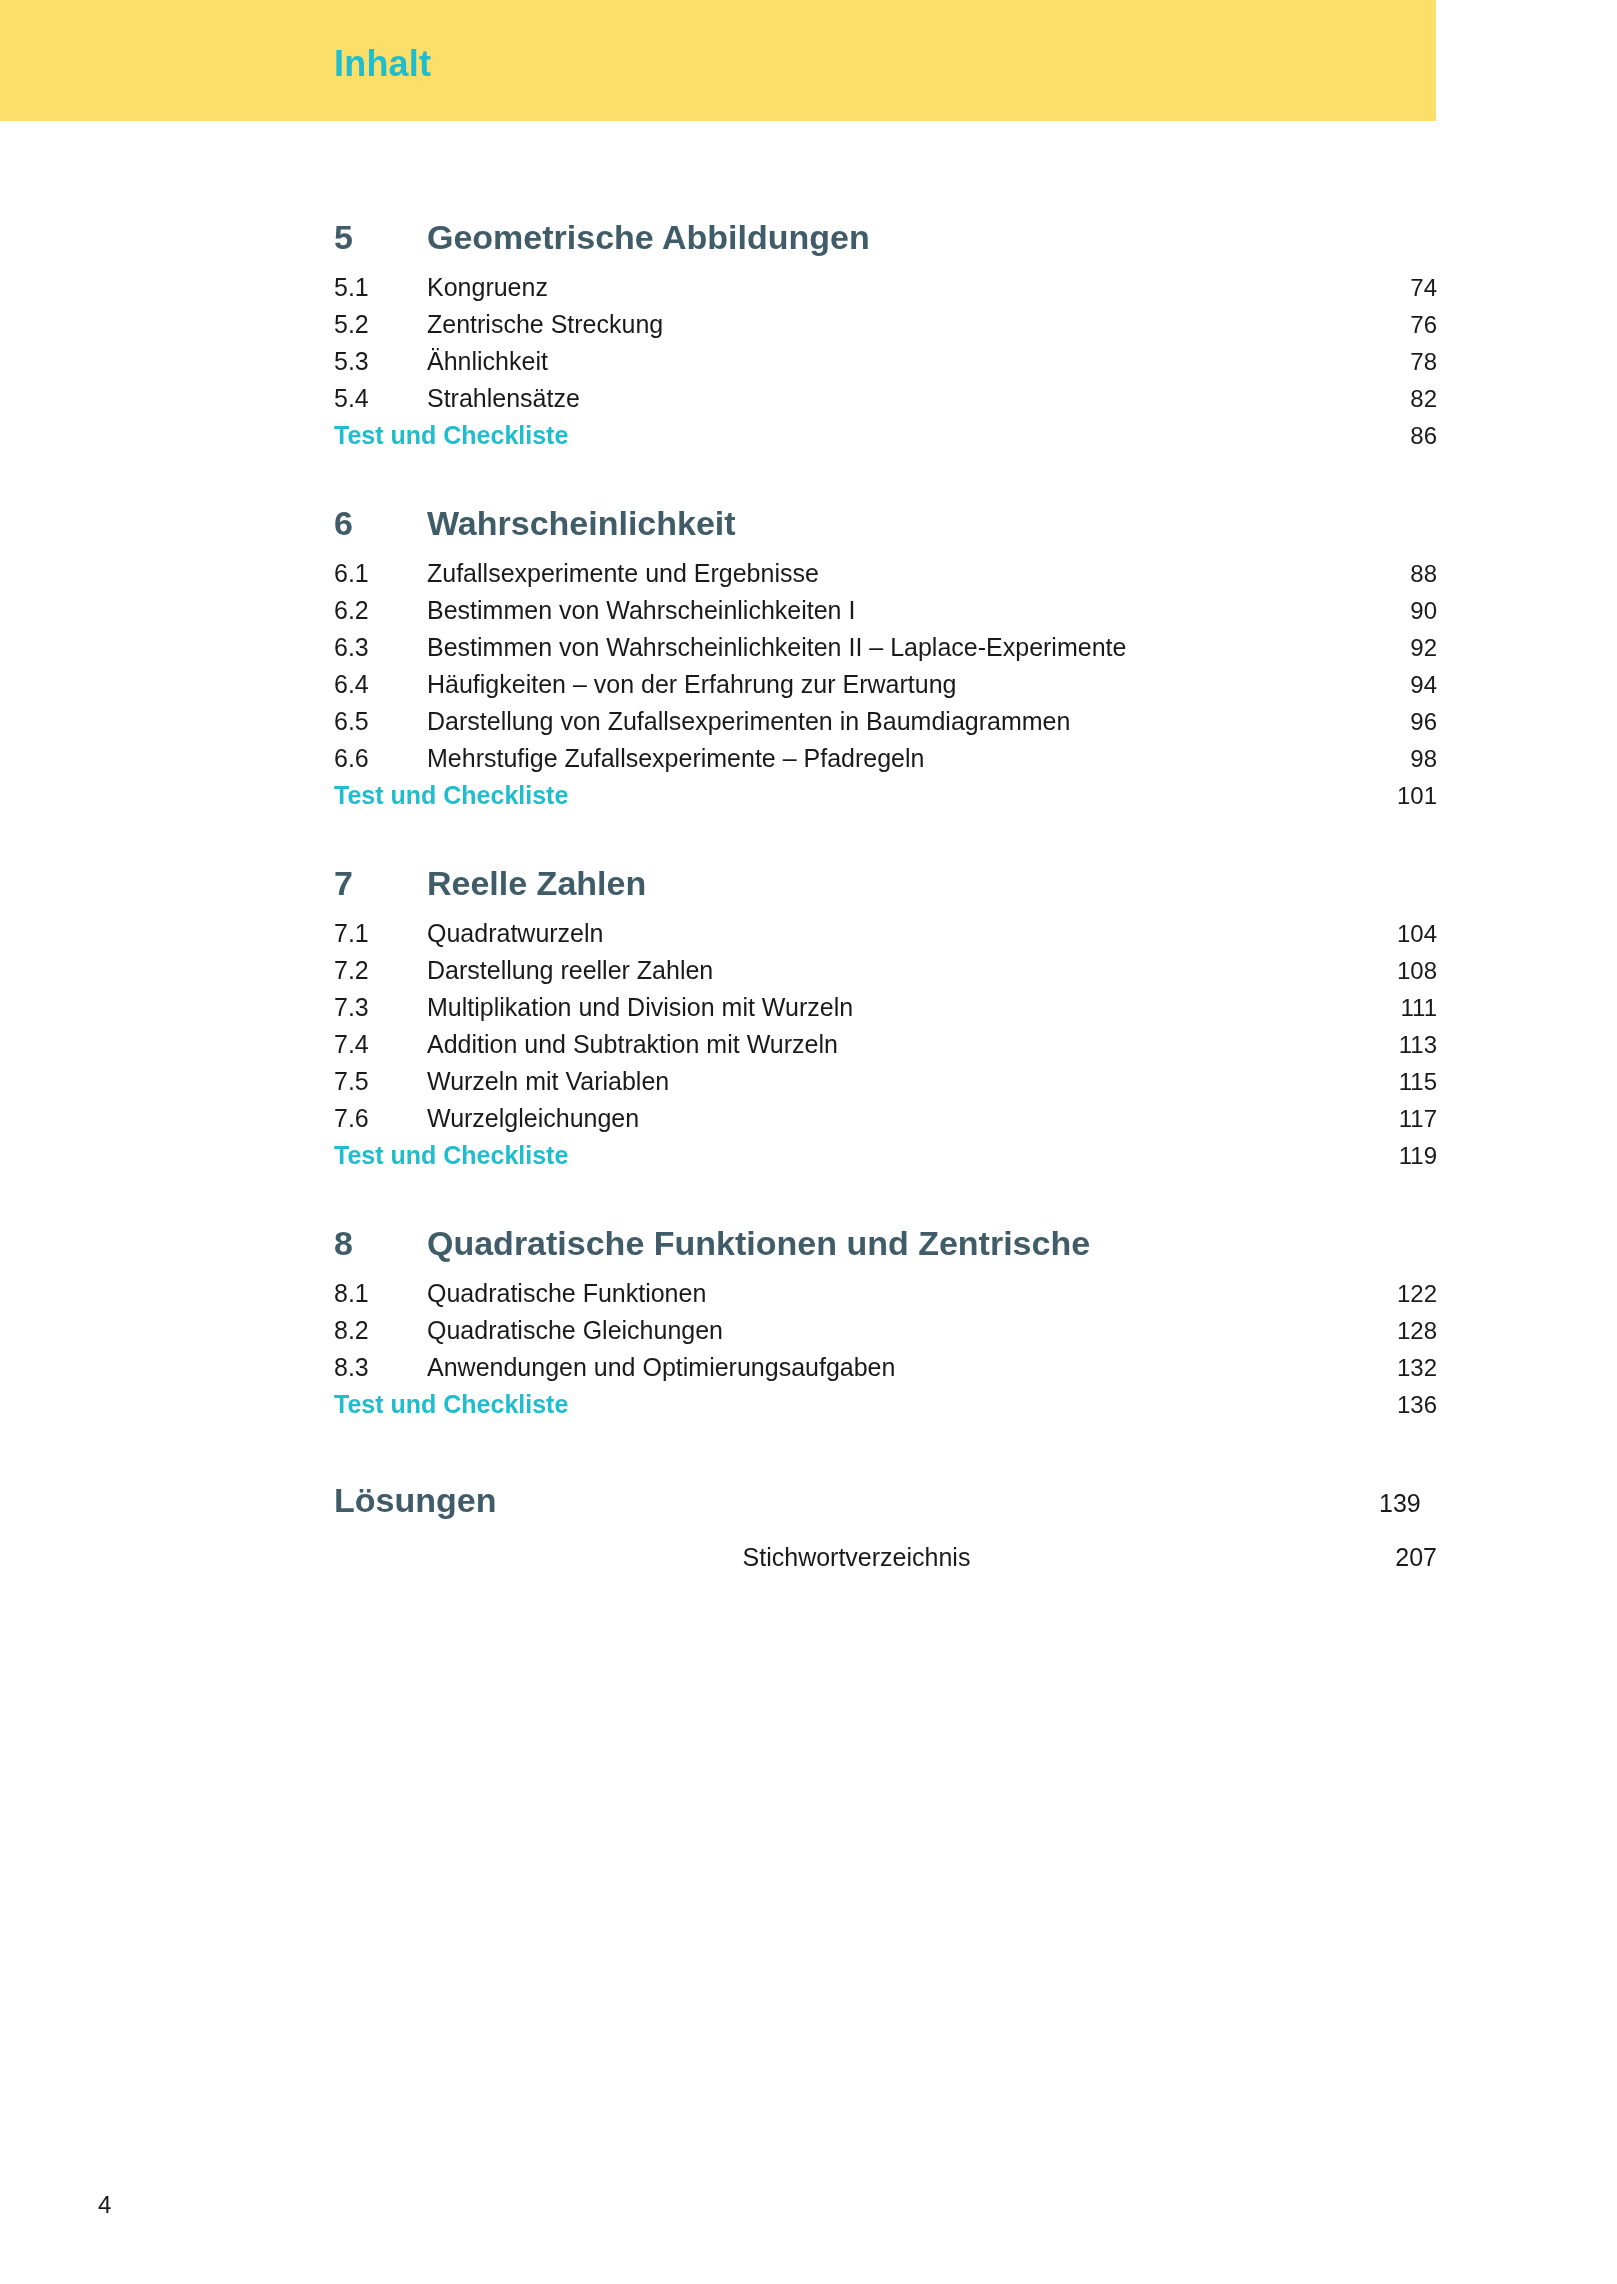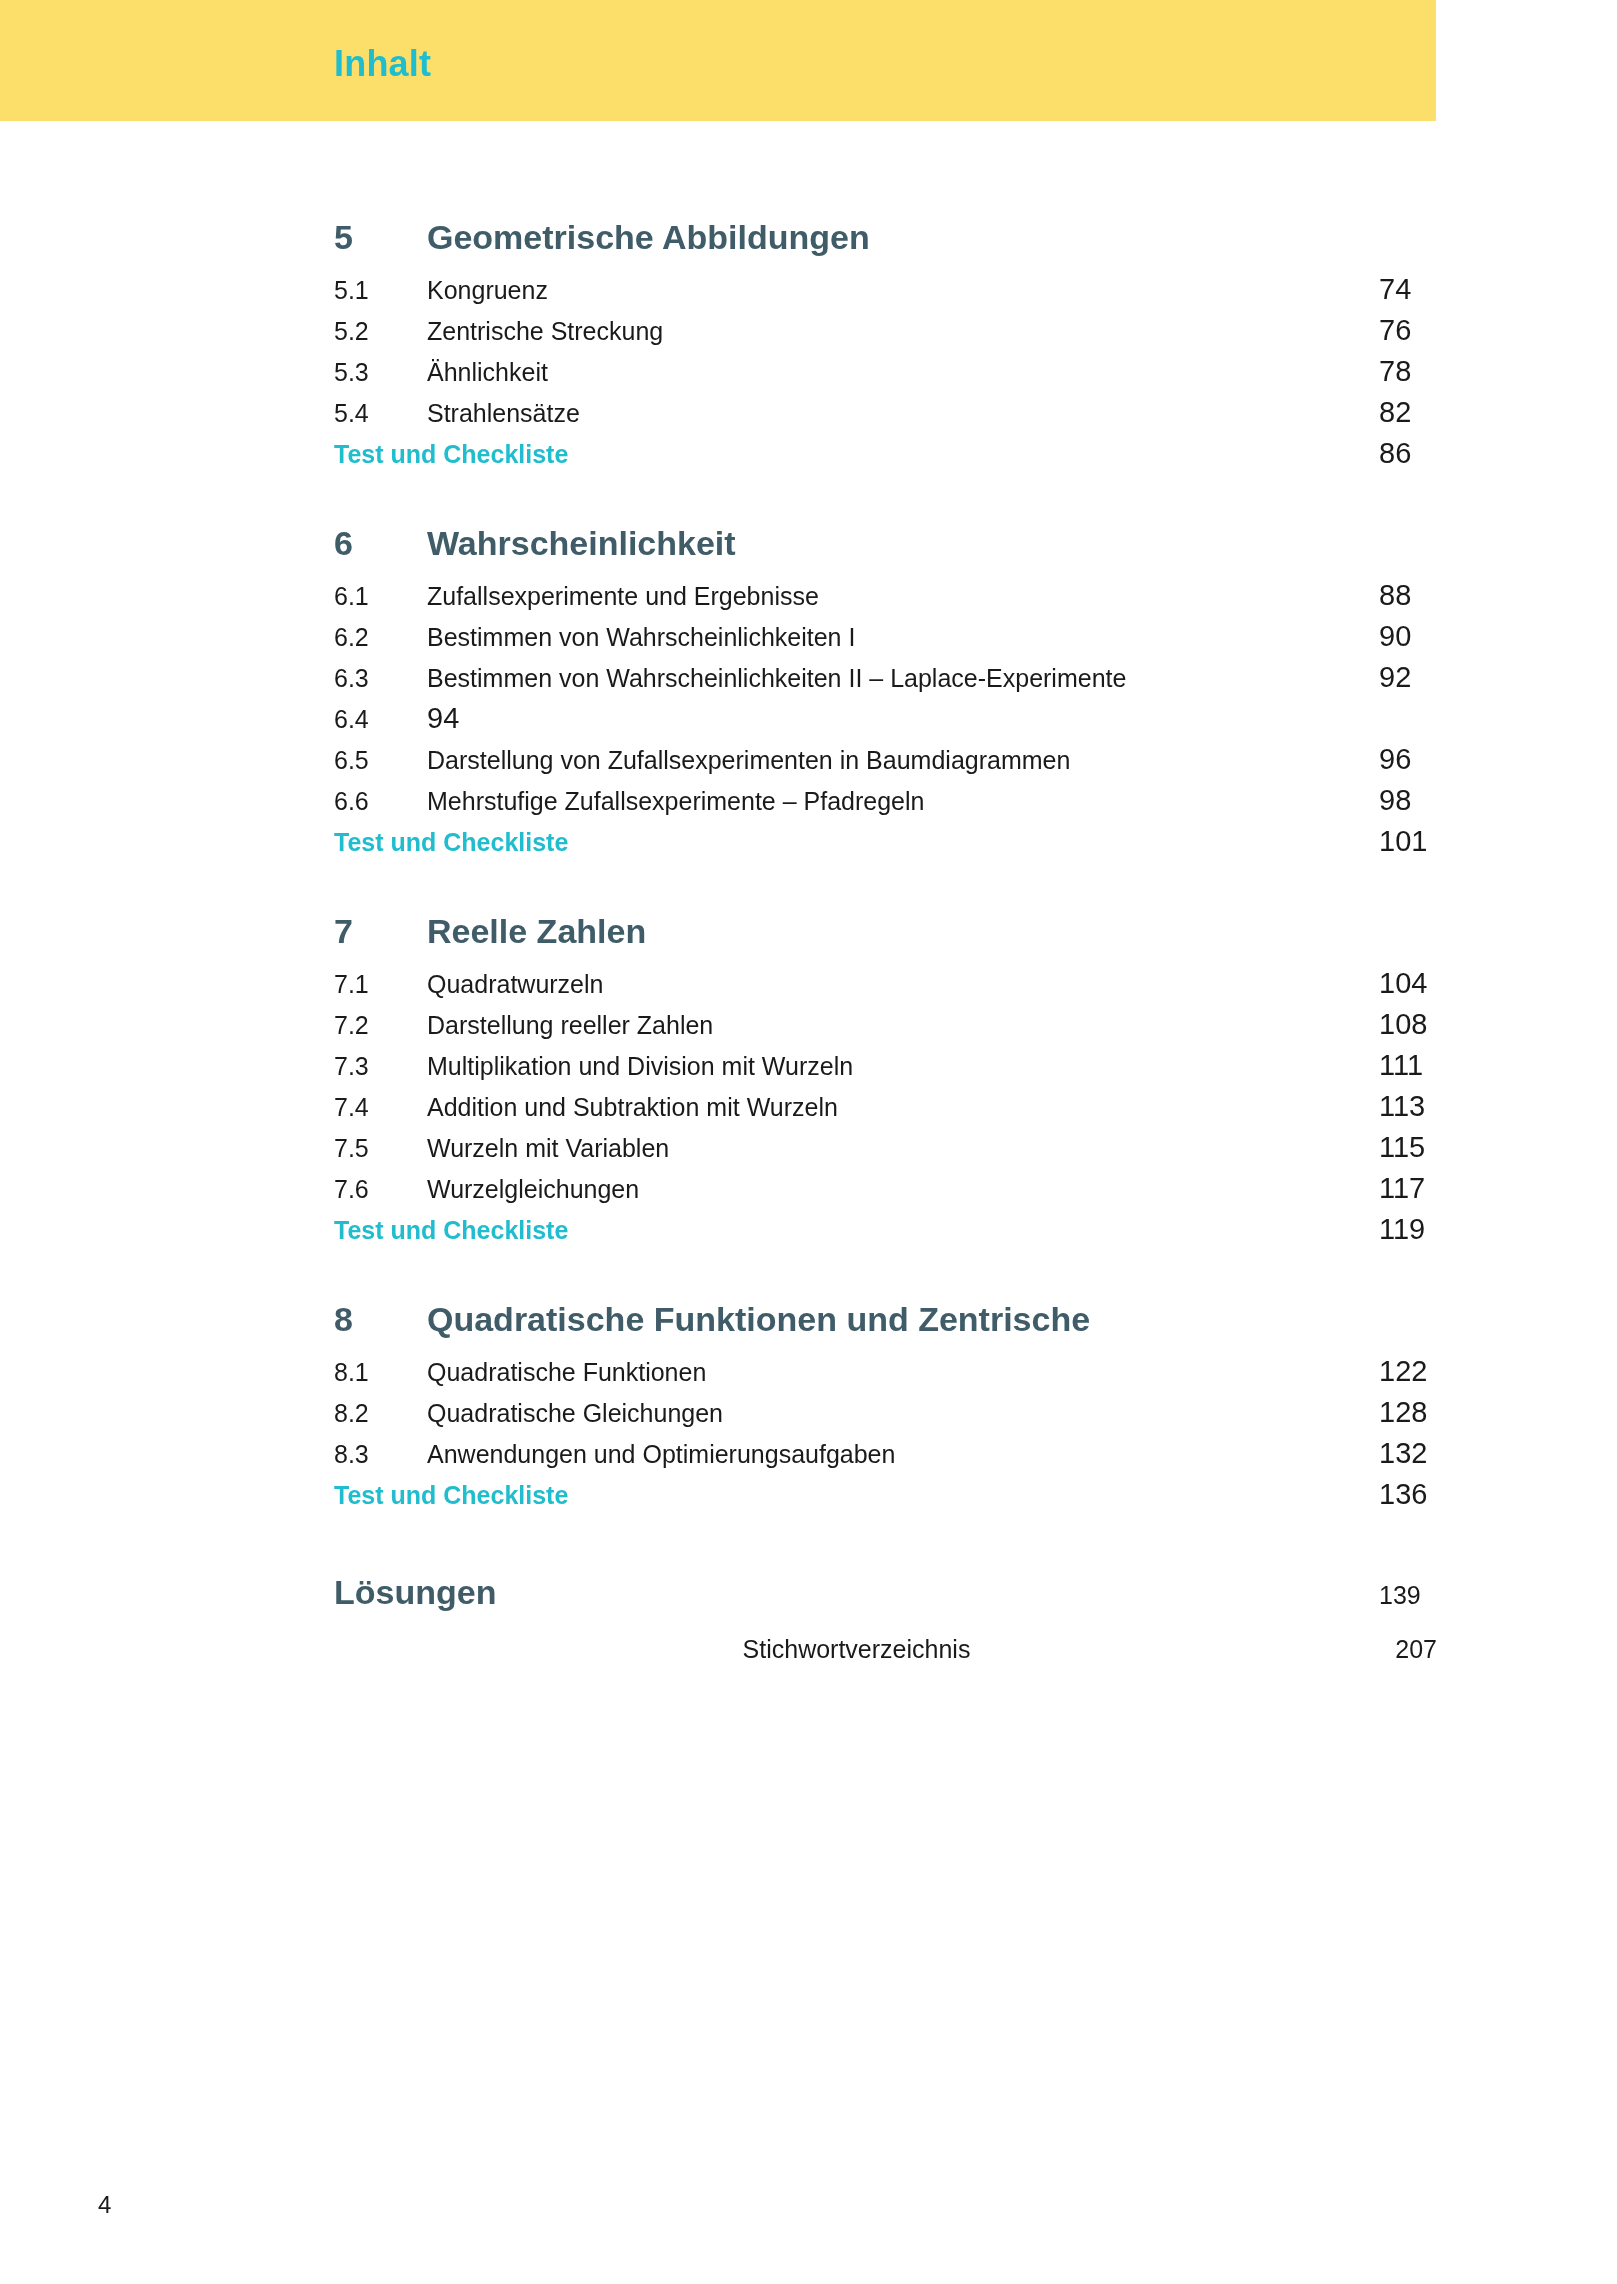--- a/index.html
+++ b/index.html
@@ -89,23 +89,23 @@
     width: 93px;
     flex: 0 0 93px;
     font-size: 25px;
   }
   .entry .e-title {
     flex: 1 1 auto;
     padding-right: 16px;
   }
   .entry .e-page {
     flex: 0 0 auto;
-    text-align: left;
+    text-align: right;
     min-width: 58px;
-    font-size: 29px;
+    font-size: 24px;
   }
 
   
   .entry.test-row .e-title {
     color: #1FBDCD;
     font-weight: bold;
     width: 100%;
   }
   .entry.test-row .e-num {
     width: 0;
@@ -223,20 +223,21 @@
         <span class="e-title">Bestimmen von Wahrscheinlichkeiten I</span>
         <span class="e-page">90</span>
       </div>
       <div class="entry">
         <span class="e-num">6.3</span>
         <span class="e-title">Bestimmen von Wahrscheinlichkeiten II – Laplace-Experimente</span>
         <span class="e-page">92</span>
       </div>
       <div class="entry">
         <span class="e-num">6.4</span>
+        <span class="e-title">Häufigkeiten – von der Erfahrung zur Erwartung</span>
         <span class="e-page">94</span>
       </div>
       <div class="entry">
         <span class="e-num">6.5</span>
         <span class="e-title">Darstellung von Zufallsexperimenten in Baumdiagrammen</span>
         <span class="e-page">96</span>
       </div>
       <div class="entry">
         <span class="e-num">6.6</span>
         <span class="e-title">Mehrstufige Zufallsexperimente – Pfadregeln</span>

